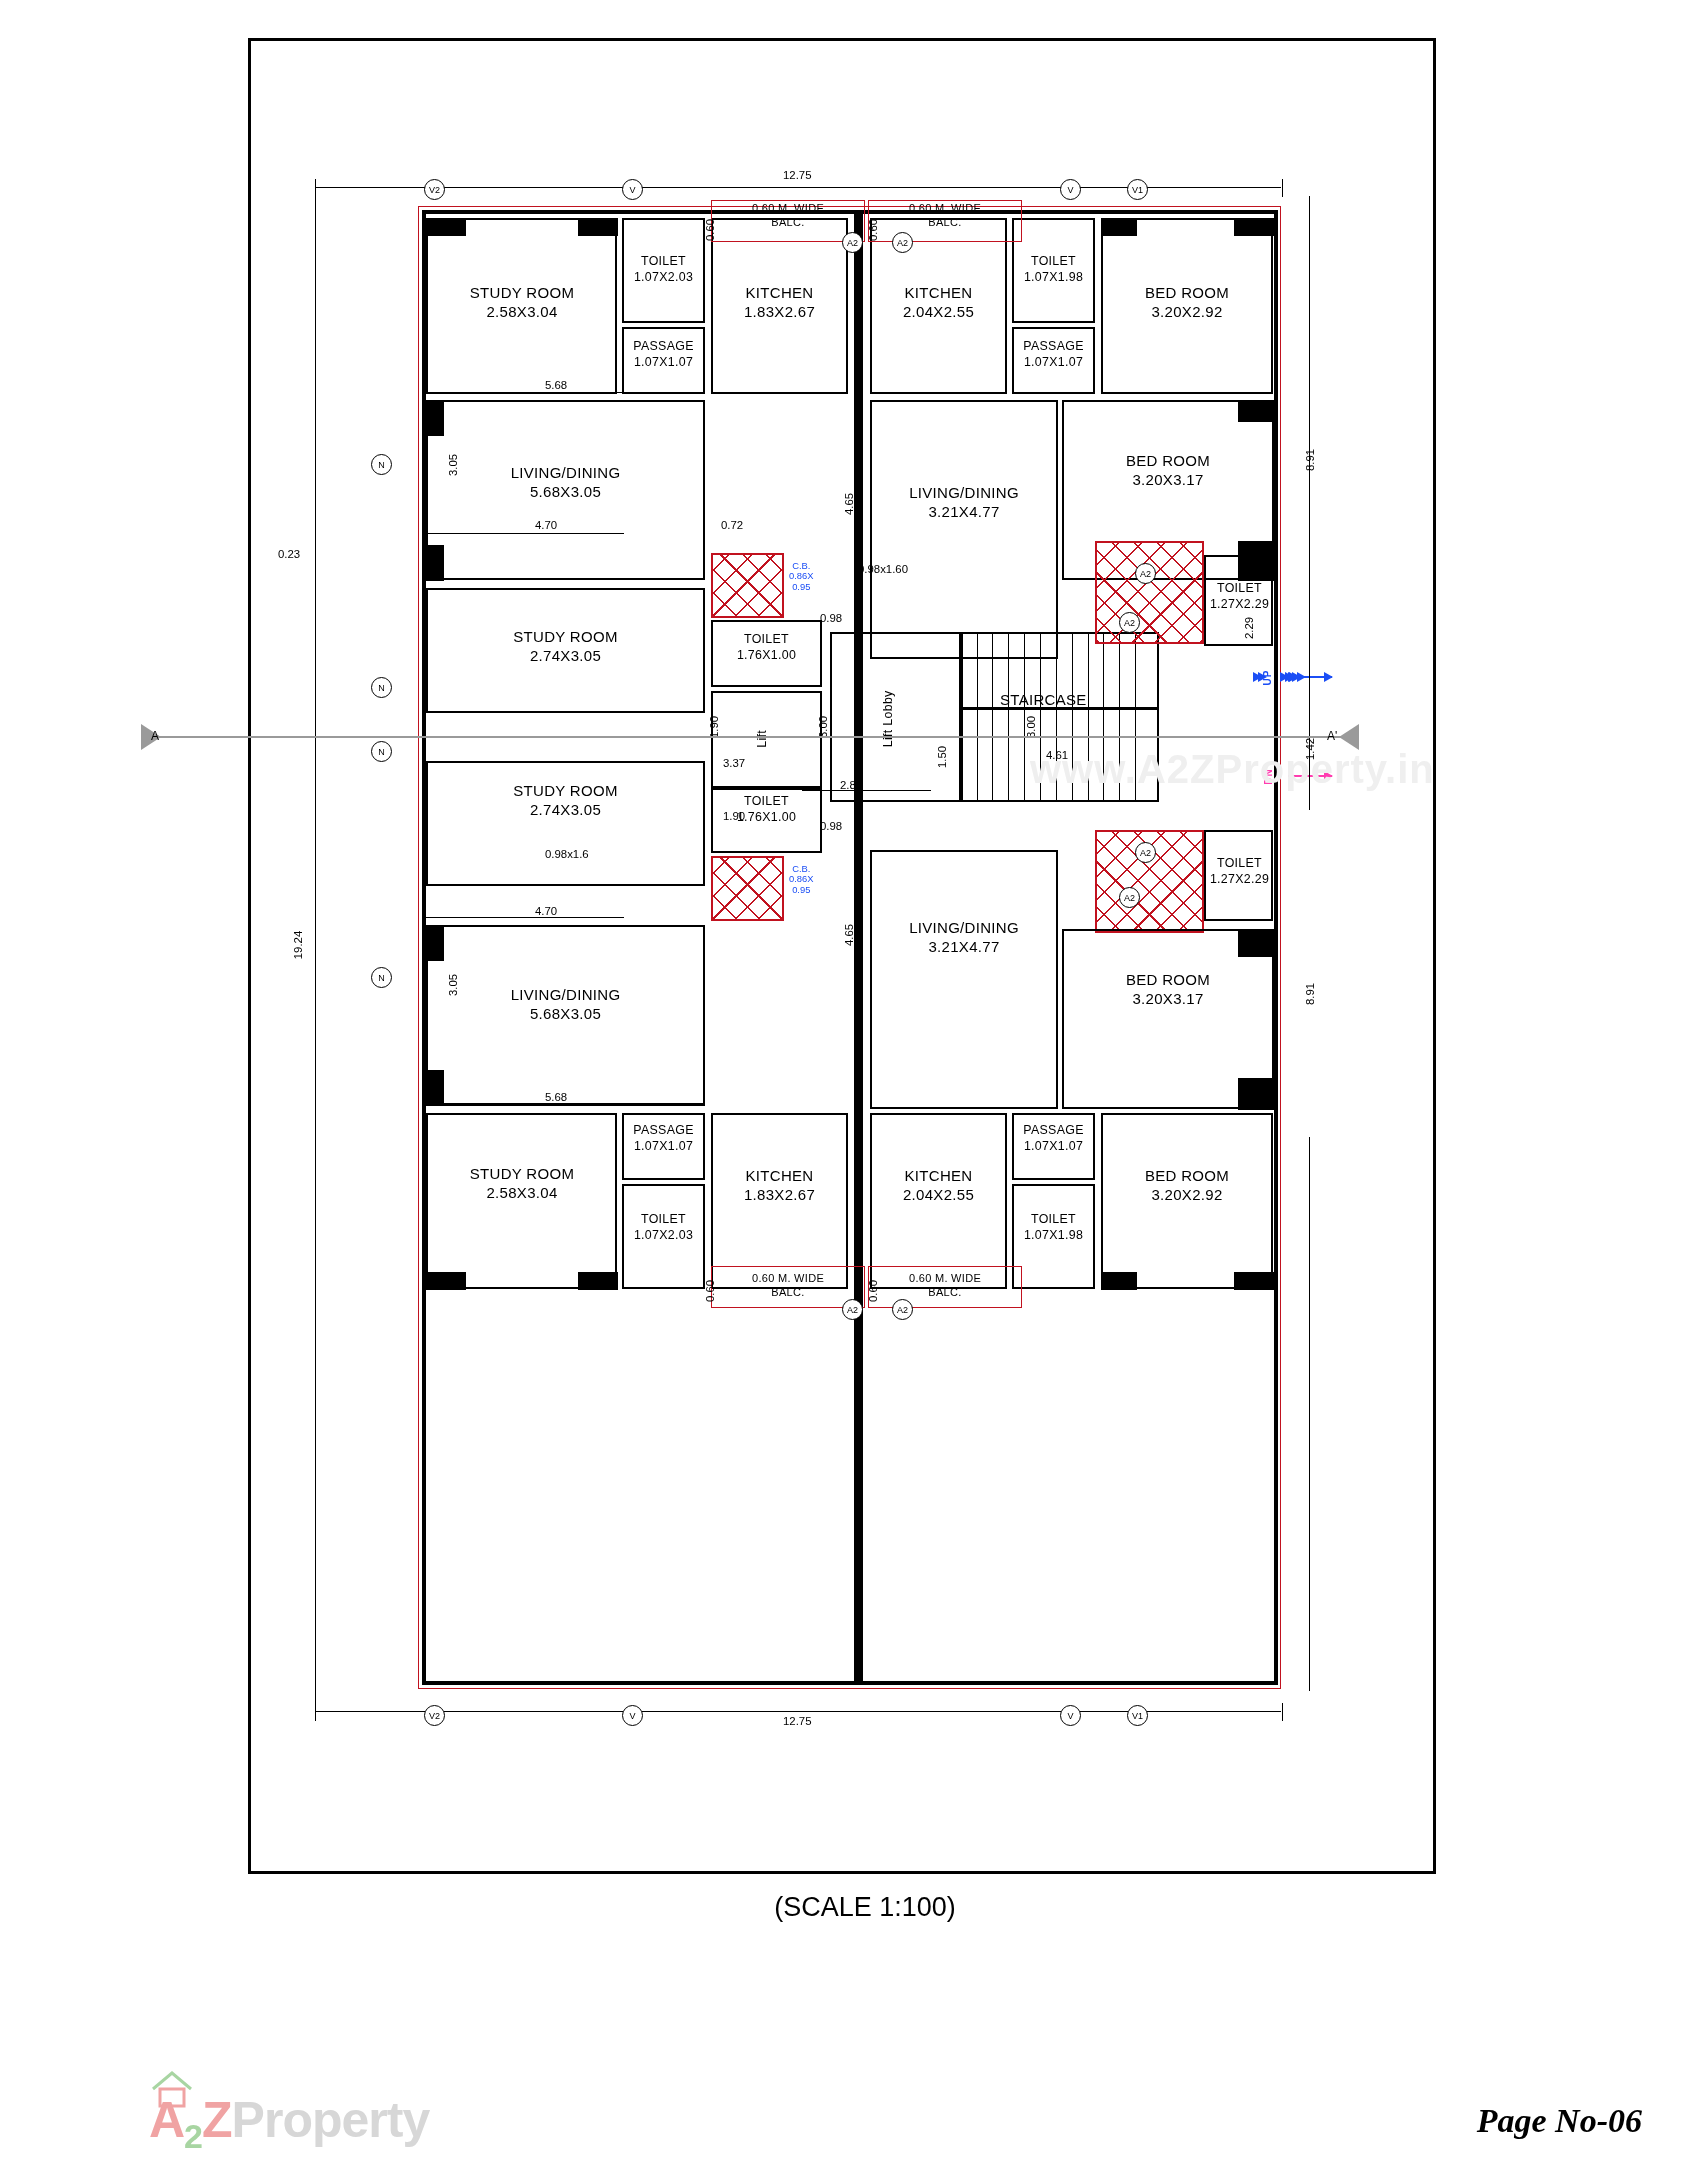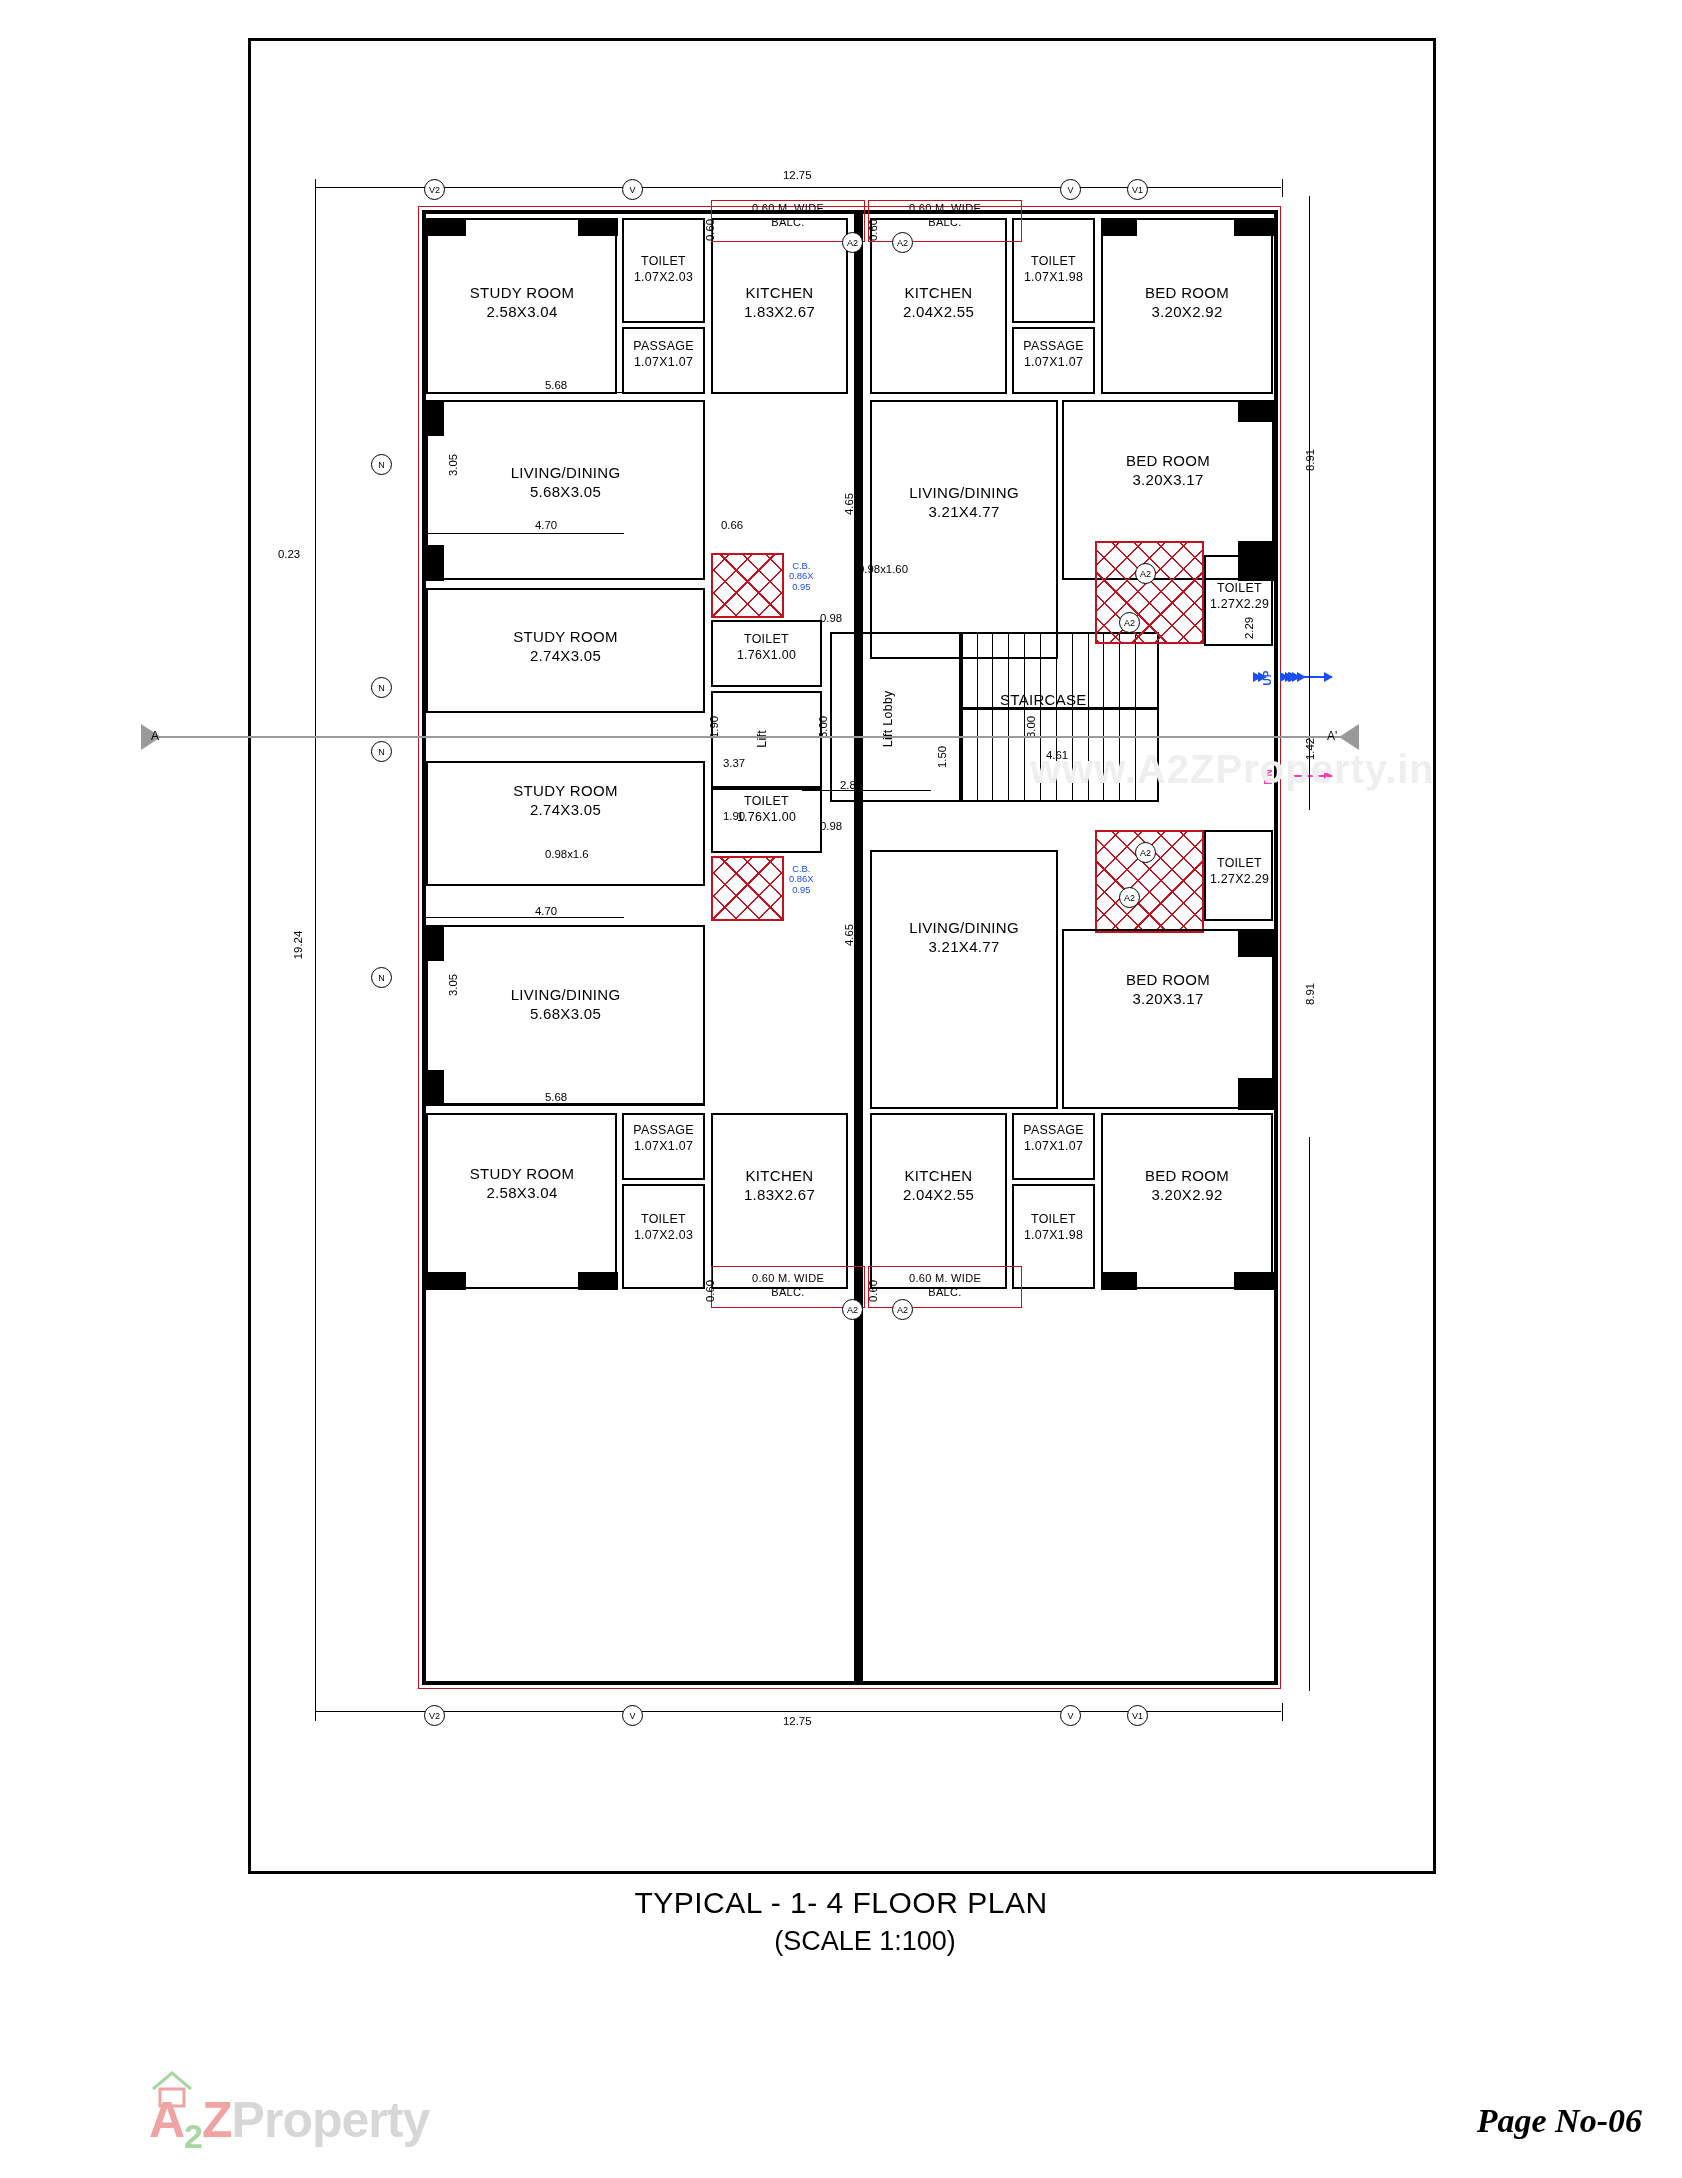--- a/index.html
+++ b/index.html
@@ -365,21 +365,21 @@
   <div class="dimlineV" style="left:1061px;top:653px;height:119px;"></div>
   <div class="dim vert" style="left:1051px;top:705px;">1.42</div>
   <div class="dimlineV" style="left:1061px;top:1099px;height:554px;"></div>
   <div class="dim vert" style="left:1051px;top:950px;">8.91</div>
 
   <div class="dimline" style="left:178px;top:354px;width:279px;"></div>
   <div class="dim" style="left:297px;top:341px;">5.68</div>
   <div class="dim vert" style="left:194px;top:421px;">3.05</div>
   <div class="dimline" style="left:178px;top:495px;width:198px;"></div>
   <div class="dim" style="left:287px;top:481px;">4.70</div>
-  <div class="dim" style="left:473px;top:481px;">0.66</div>
+  <div class="dim" style="left:473px;top:481px;">0.72</div>
   <div class="dim vert" style="left:590px;top:460px;">4.65</div>
   <div class="dim" style="left:570px;top:525px;padding-left:40px;">0.98x1.60</div>
   <div class="dim" style="left:572px;top:574px;">0.98</div>
   <div class="dim vert" style="left:455px;top:683px;">1.90</div>
   <div class="dim" style="left:475px;top:719px;">3.37</div>
   <div class="dim" style="left:475px;top:772px;">1.90</div>
   <div class="dim vert" style="left:564px;top:683px;">3.00</div>
   <div class="dim vert" style="left:772px;top:683px;">3.00</div>
   <div class="dimline" style="left:554px;top:752px;width:129px;"></div>
   <div class="dim" style="left:592px;top:741px;">2.84</div>
@@ -417,21 +417,20 @@
   <div class="axis" style="left:-107px;top:698px;width:1218px;"></div>
   <div class="tri right" style="left:-107px;top:686px;"></div>
   <div class="tri left" style="left:1091px;top:686px;"></div>
   <div class="dim" style="left:-97px;top:691px;font-size:12px;">A</div>
   <div class="dim" style="left:1079px;top:691px;font-size:12px;">A'</div>
 </div>
 
 <div id="wm-center">www.A2ZProperty.in</div>
 
 <div id="caption">
-  <div class="c1">TYPICAL - 1- 4 FLOOR PLAN</div>
   <div class="c3">(SCALE 1:100)</div>
 </div>
 
 <div id="pageno">Page No-06</div>
 
 <svg id="wm-house" viewBox="0 0 46 40">
   <path d="M4 20 L23 4 L42 20" fill="none" stroke="#a8d5a2" stroke-width="3"></path>
   <rect x="11" y="20" width="24" height="17" fill="none" stroke="#f0a3a3" stroke-width="3"></rect>
 </svg>
 <div id="wm-logo">

